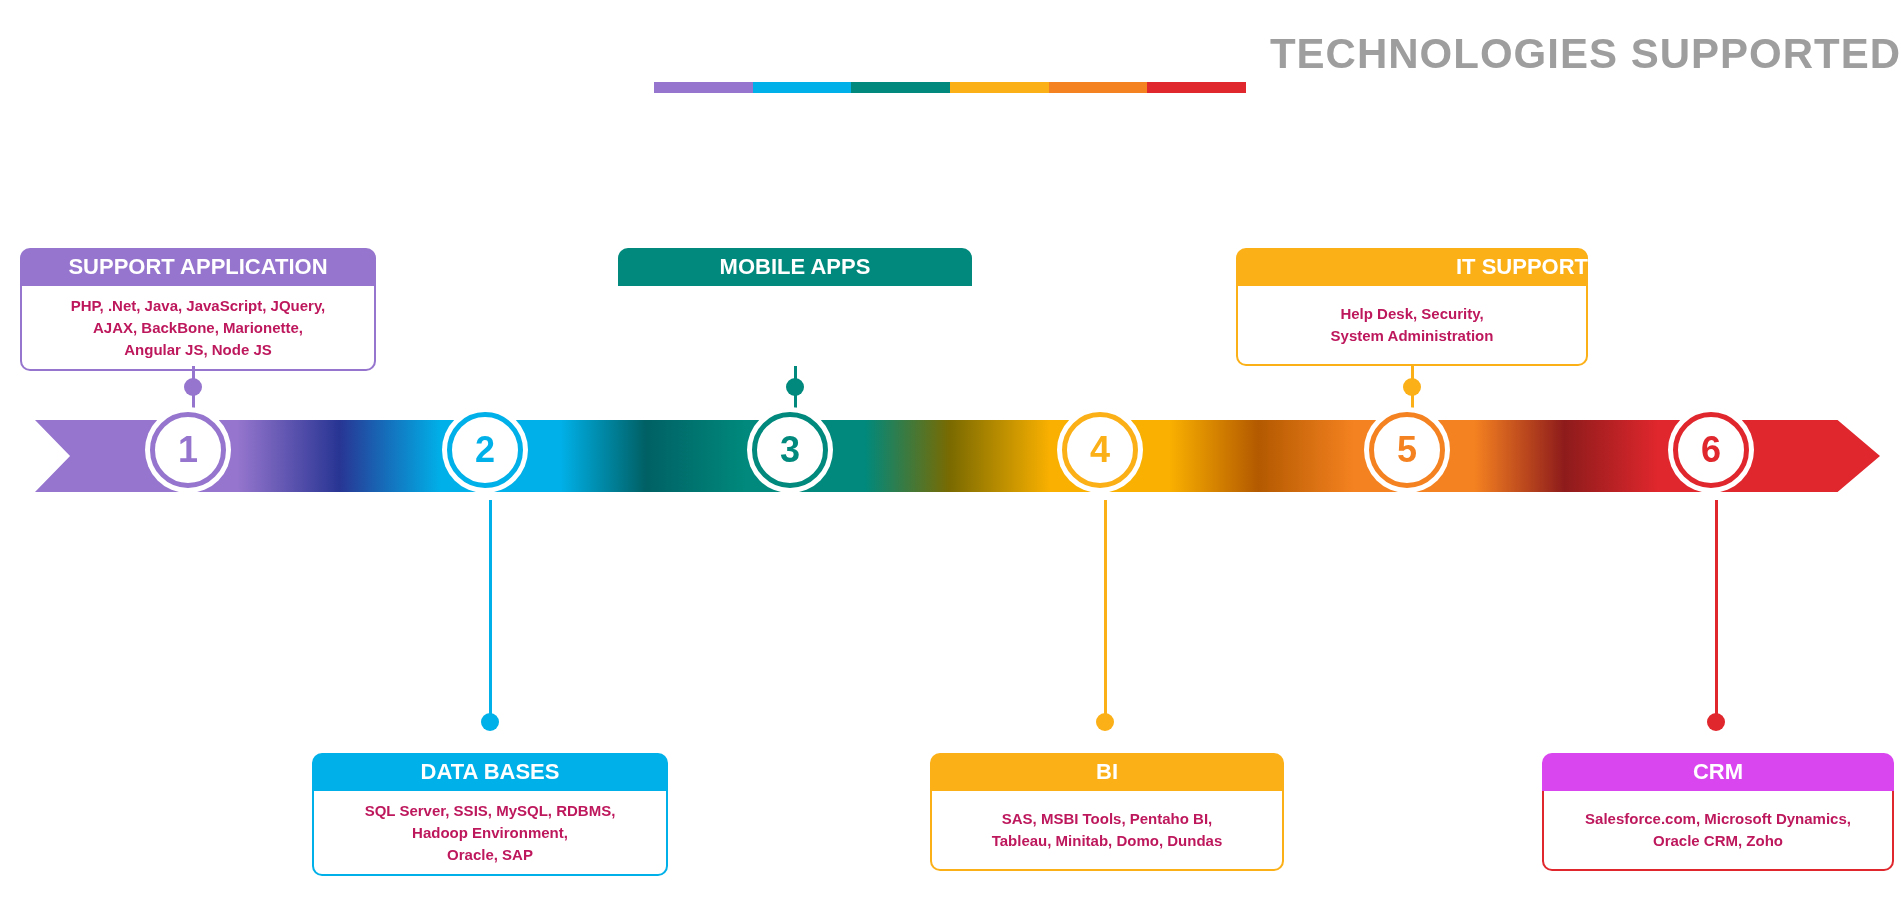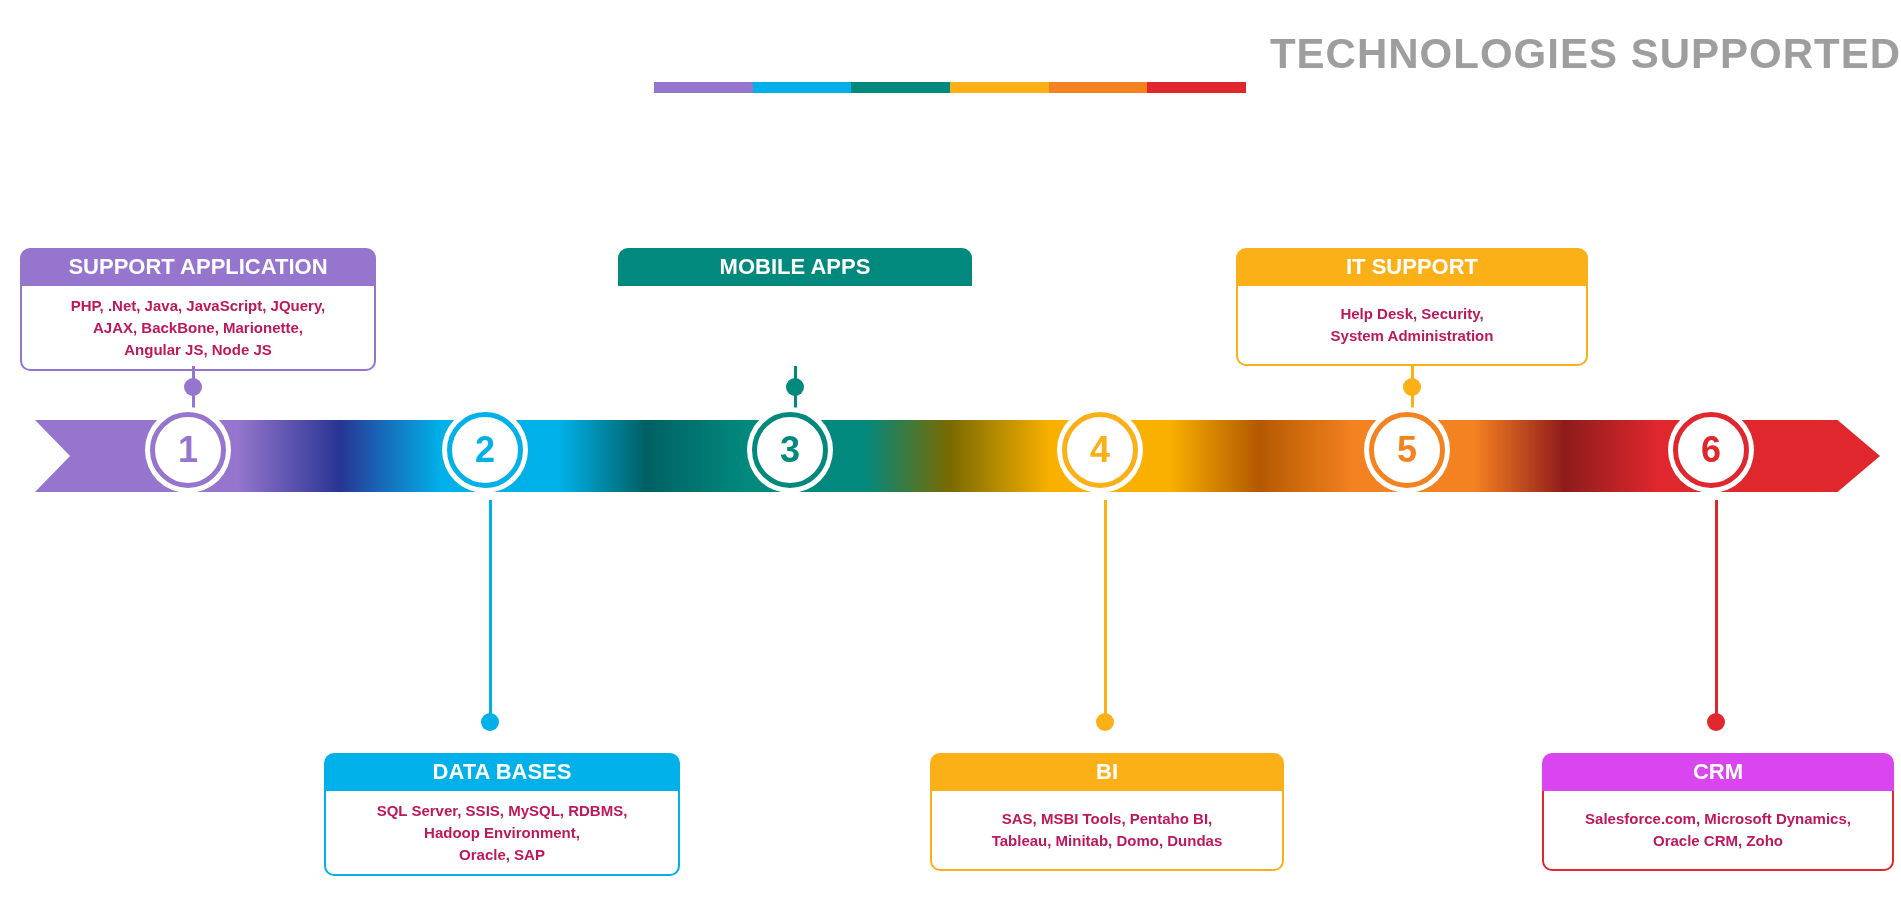--- a/index.html
+++ b/index.html
@@ -134,21 +134,21 @@
   <div class="card" style="left:20px; top:248px; width:356px;">
     <div class="card-header" style="background: rgb(149, 117, 205);">SUPPORT APPLICATION</div>
     <div class="card-body" style="border-color: rgb(149, 117, 205);">PHP, .Net, Java, JavaScript, JQuery,
 AJAX, BackBone, Marionette,
 Angular JS, Node JS</div>
   </div>
   <div class="vline top-line" style="left: 192px; background: rgb(149, 117, 205);"></div>
   <div class="dot" style="left: 184px; top: 378px; background: rgb(149, 117, 205);"></div>
   <div class="node" style="left: 150px; border-color: rgb(149, 117, 205); color: rgb(149, 117, 205);">1</div>
 
-  <div class="card" style="left:324px; top:753px; width:356px;">
+  <div class="card" style="left:312px; top:753px; width:356px;">
     <div class="card-header" style="background: rgb(0, 176, 232);">DATA BASES</div>
     <div class="card-body" style="border-color: rgb(0, 176, 232);">SQL Server, SSIS, MySQL, RDBMS,
 Hadoop Environment,
 Oracle, SAP</div>
   </div>
   <div class="vline bottom-line" style="left: 489px; background: rgb(0, 176, 232);"></div>
   <div class="dot" style="left: 481px; top: 713px; background: rgb(0, 176, 232);"></div>
   <div class="node" style="left: 447px; border-color: rgb(0, 176, 232); color: rgb(0, 176, 232);">2</div>
 
   <div class="card" style="left:618px; top:248px; width:354px;">
@@ -161,21 +161,21 @@
   <div class="card" style="left:930px; top:753px; width:354px;">
     <div class="card-header" style="background: rgb(251, 176, 23);">BI</div>
     <div class="card-body" style="border-color: rgb(251, 176, 23);">SAS, MSBI Tools, Pentaho BI,
 Tableau, Minitab, Domo, Dundas</div>
   </div>
   <div class="vline bottom-line" style="left: 1104px; background: rgb(251, 176, 23);"></div>
   <div class="dot" style="left: 1096px; top: 713px; background: rgb(251, 176, 23);"></div>
   <div class="node" style="left: 1062px; border-color: rgb(251, 176, 23); color: rgb(251, 176, 23);">4</div>
 
   <div class="card" style="left:1236px; top:248px; width:352px;">
-    <div class="card-header" style="background: rgb(251, 176, 23);">IT SUPPORT</div>
+    <div class="card-header" style="background: rgb(251, 176, 23); text-align: right;">IT SUPPORT</div>
     <div class="card-body" style="border-color: rgb(251, 176, 23);">Help Desk, Security,
 System Administration</div>
   </div>
   <div class="vline top-line" style="left: 1411px; background: rgb(251, 176, 23);"></div>
   <div class="dot" style="left: 1403px; top: 378px; background: rgb(251, 176, 23);"></div>
   <div class="node" style="left: 1369px; border-color: rgb(245, 130, 32); color: rgb(245, 130, 32);">5</div>
 
   <div class="card" style="left:1542px; top:753px; width:352px;">
     <div class="card-header" style="background: #d946ef;">CRM</div>
     <div class="card-body" style="border-color: rgb(224, 39, 45);">Salesforce.com, Microsoft Dynamics,

